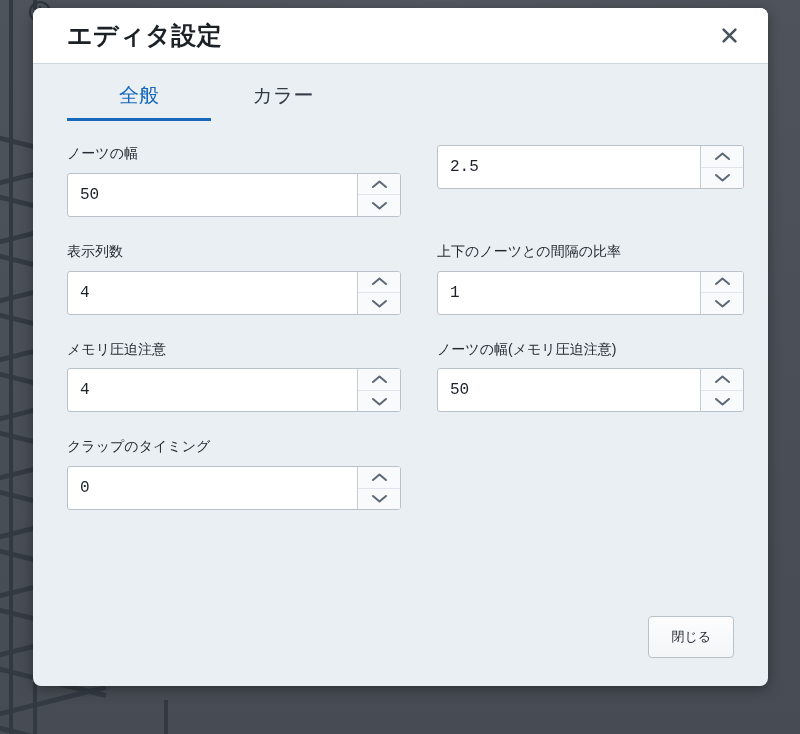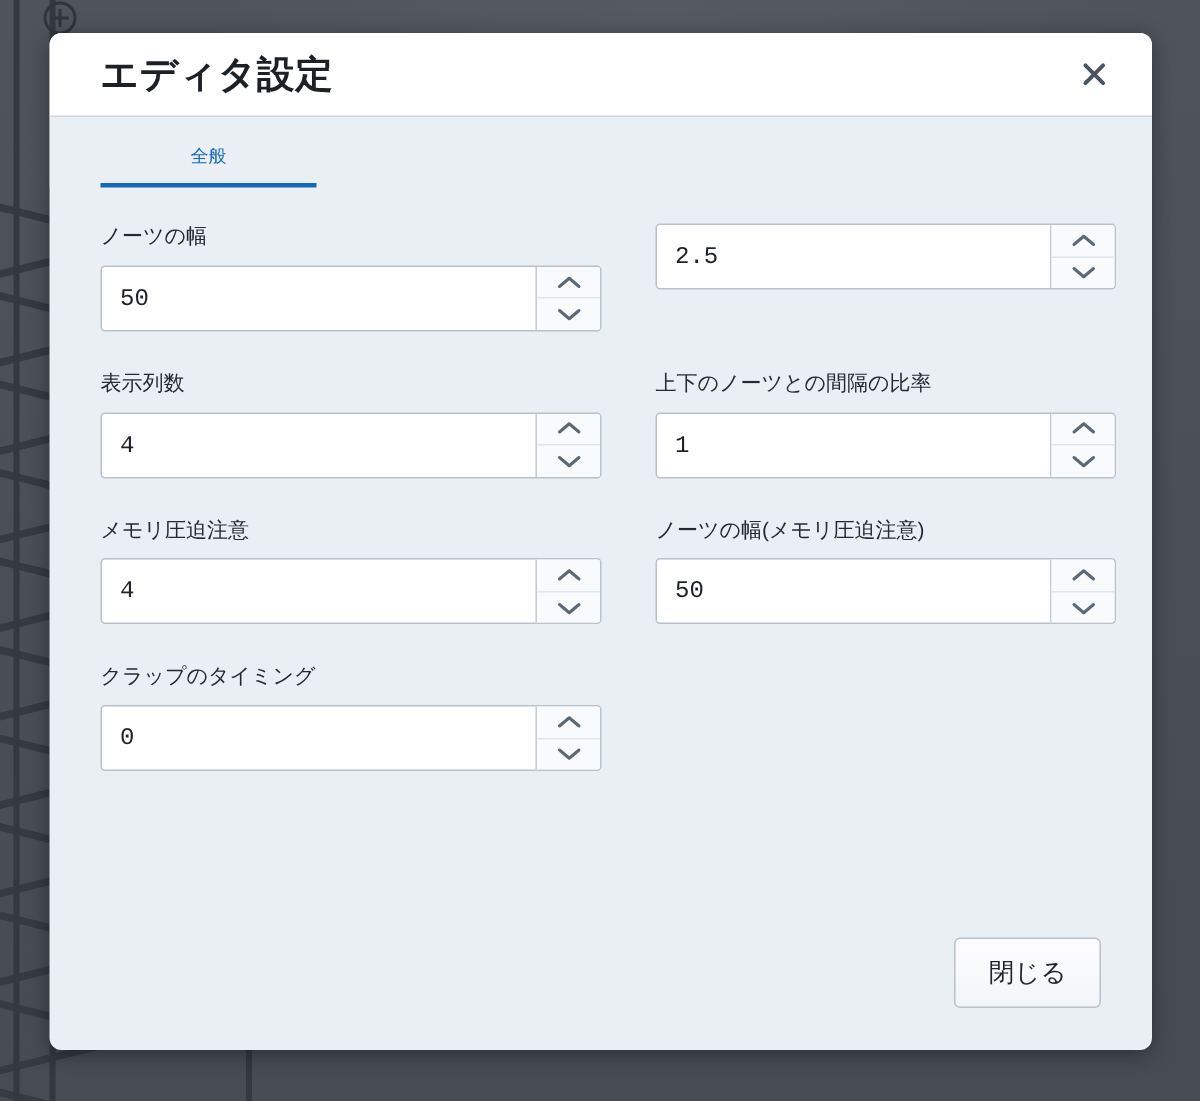--- a/index.html
+++ b/index.html
@@ -80,21 +80,21 @@
     position: absolute;
     background: #2f353d;
   }
   .plus-badge::before { left: 3px; top: 8px; width: 12px; height: 2px; }
   .plus-badge::after  { left: 8px; top: 3px; width: 2px; height: 12px; }
 
   
   .modal {
     position: absolute;
     left: 33px;
-    top: 22px;
+    top: 8px;
     width: 735px;
     height: 678px;
     background: #eaeff4;
     border-radius: 8px;
     box-shadow: 0 3px 14px rgba(0,0,0,0.38);
     overflow: hidden;
     display: flex;
     flex-direction: column;
   }
 
@@ -128,21 +128,21 @@
   .close-x svg { display: block; }
 
   
   .tabbar {
     flex: 0 0 auto;
     display: flex;
     padding: 14px 0 0 34px;
     background: #eaeff4;
   }
   .tab {
-    font-size: 12px;
+    font-size: 20px;
     color: #333b45;
     padding: 4px 0 9px 0;
     width: 144px;
     text-align: center;
     cursor: pointer;
     border-bottom: 3px solid transparent;
     box-sizing: border-box;
   }
   .tab.active {
     color: #1668b8;
@@ -217,21 +217,21 @@
 
   
   .modal-footer {
     flex: 0 0 auto;
     padding: 0 34px 28px 34px;
     display: flex;
     justify-content: flex-end;
   }
   .btn-close {
     font-family: "Liberation Sans", "DejaVu Sans", sans-serif;
-    font-size: 17px;
+    font-size: 13px;
     color: #1f262e;
     background: linear-gradient(180deg, #fdfdfe 0%, #f3f5f7 100%);
     border: 1px solid #b9c2cb;
     border-radius: 4px;
     padding: 11px 22px;
     cursor: pointer;
   }
 </style>
 </head>
 <body>
@@ -266,20 +266,23 @@
         <svg width="19" height="19" viewBox="0 0 19 19" aria-hidden="true">
           <path d="M3.6 3.6 L15.4 15.4 M15.4 3.6 L3.6 15.4" stroke="currentColor" stroke-width="2.6" stroke-linecap="round"></path>
         </svg>
       </div>
     </div>
 
     <div class="tabbar">
       <div class="tab active">
         <span>全般</span>
       </div>
+      <div class="tab">
+        <span>カラー</span>
+      </div>
     </div>
 
     <div class="modal-body">
       <div class="field-grid">
 
         <div class="field left">
           <div class="field-label">ノーツの幅</div>
           <div class="spinner">
             <input class="value" type="text" value="50" style="">
             <div class="spin-buttons">

